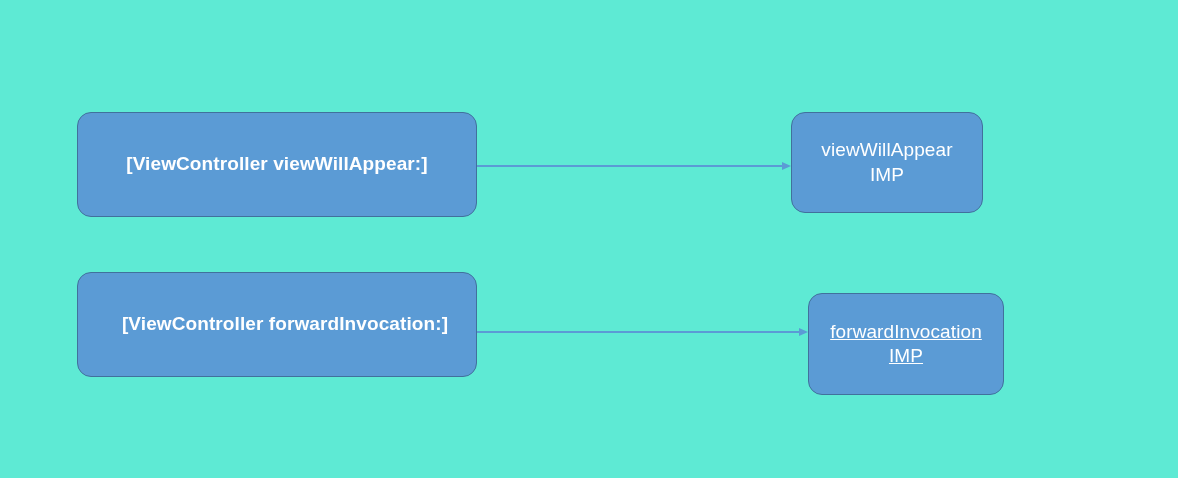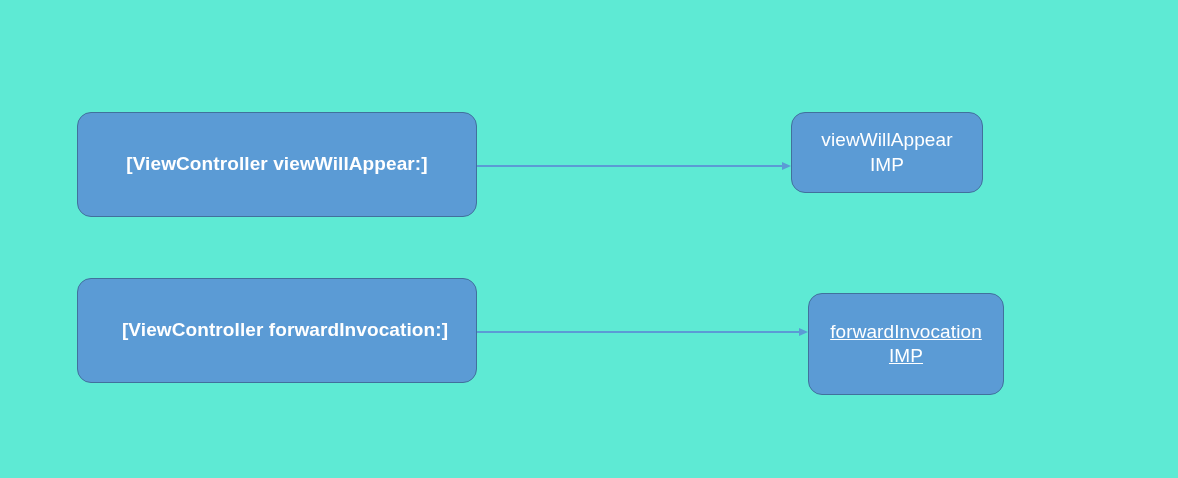--- a/index.html
+++ b/index.html
@@ -65,26 +65,26 @@
 </style>
 </head>
 <body>
 
 <div id="canvas">
 
   <div class="node caller" style="left:77px; top:112px; width:400px; height:105px;">
     <span class="label">[ViewController viewWillAppear:]</span>
   </div>
 
-  <div class="node impl" style="left:791px; top:112px; width:192px; height:81px;">
+  <div class="node impl" style="left:791px; top:112px; width:192px; height:101px;">
     <span class="label">viewWillAppear
 IMP</span>
   </div>
 
-  <div class="node caller" style="left:77px; top:278px; width:400px; height:105px;padding-left:16px;">
+  <div class="node caller" style="left:77px; top:272px; width:400px; height:105px;padding-left:16px;">
     <span class="label">[ViewController forwardInvocation:]</span>
   </div>
 
   <div class="node impl" style="left:808px; top:293px; width:196px; height:102px;text-decoration:underline;">
     <span class="label">forwardInvocation
 IMP</span>
   </div>
 
   <div class="edge" style="left:477px; top:165px; width:314px;">
     <div class="shaft" style="width:305px;"></div>

